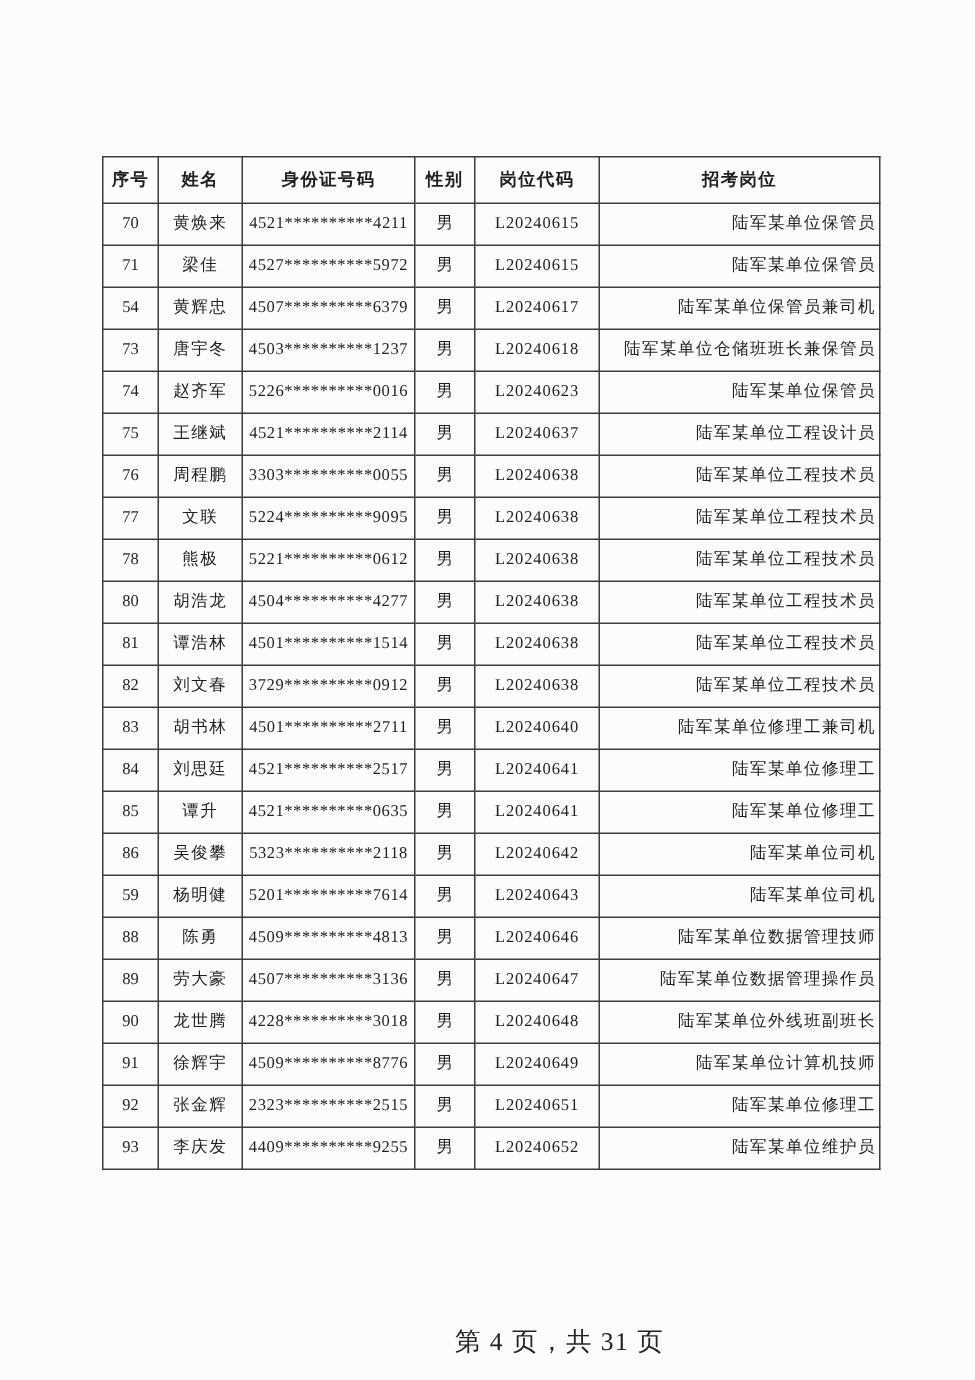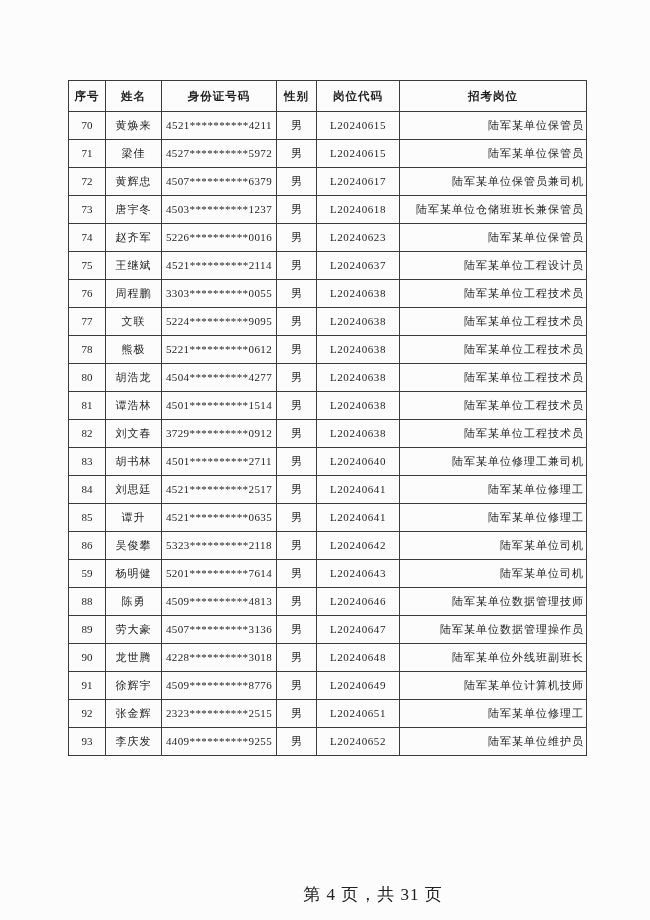--- a/index.html
+++ b/index.html
@@ -21,20 +21,21 @@
   .table-wrap {
     position: absolute;
     left: 68px;
     top: 80px;
     width: 518px;
   }
   table.roster {
     border-collapse: collapse;
     width: 100%;
     table-layout: fixed;
+    margin-top: 24px;
   }
   table.roster th, table.roster td {
     border: 1px solid #3c3c3c;
     font-size: 11px;
     line-height: 1.1;
     padding: 0 2px;
     text-align: center;
     vertical-align: middle;
     height: 28px;
     overflow: hidden;
@@ -108,21 +109,21 @@
           </tr>
           <tr>
             <td class="col-no">71</td>
             <td class="col-name">梁佳</td>
             <td class="col-id">4527**********5972</td>
             <td class="col-sex">男</td>
             <td class="col-code">L20240615</td>
             <td class="col-post">陆军某单位保管员</td>
           </tr>
           <tr>
-            <td class="col-no">72</td>
+            <td class="col-no">54</td>
             <td class="col-name">黄辉忠</td>
             <td class="col-id">4507**********6379</td>
             <td class="col-sex">男</td>
             <td class="col-code">L20240617</td>
             <td class="col-post">陆军某单位保管员兼司机</td>
           </tr>
           <tr>
             <td class="col-no">73</td>
             <td class="col-name">唐宇冬</td>
             <td class="col-id">4503**********1237</td>

